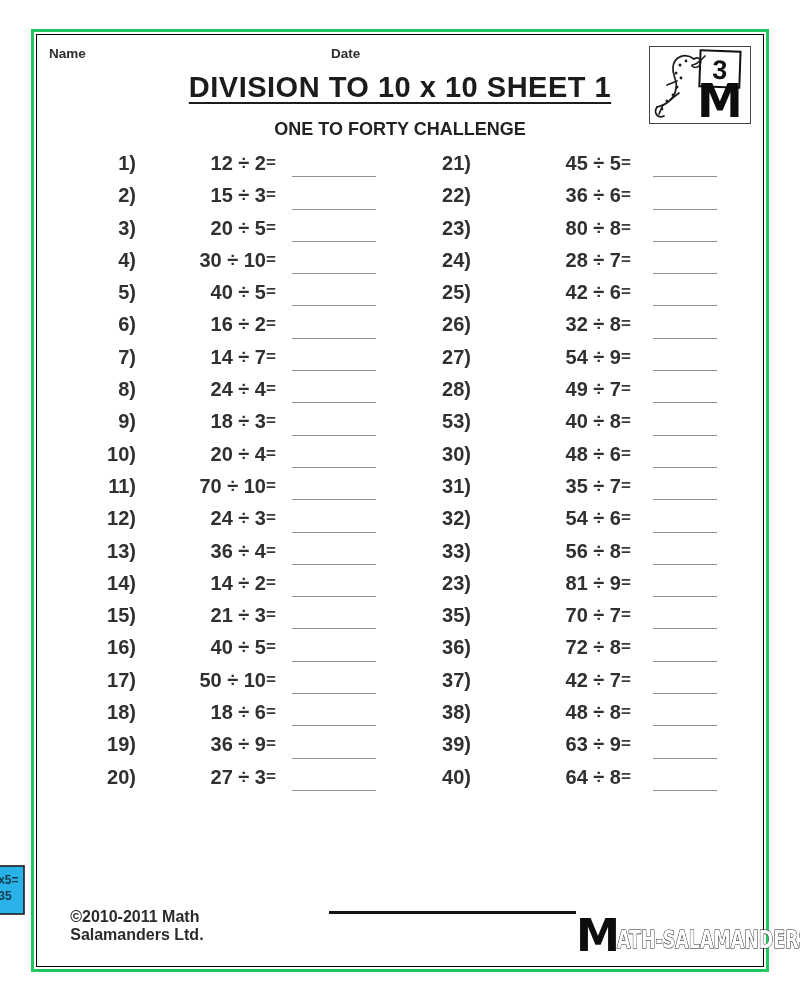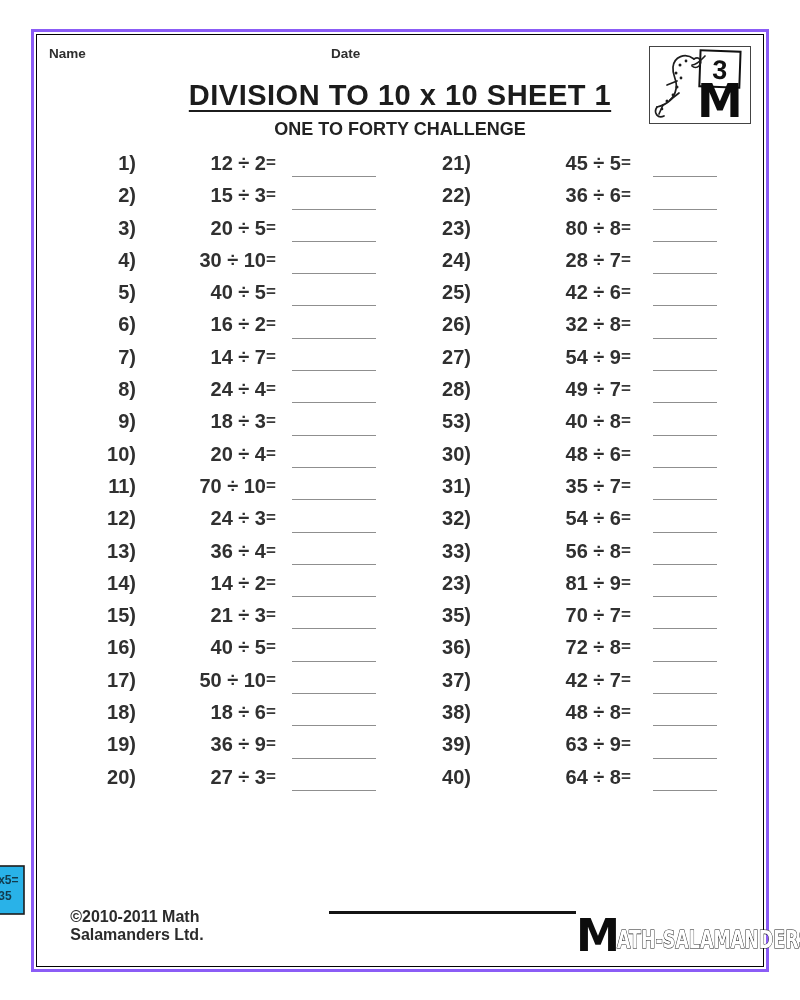--- a/index.html
+++ b/index.html
@@ -1,26 +1,26 @@
 <!DOCTYPE html>
 <html style="--ink: #333333; --line: #8f8f8f; --board_blue: #29b2e8; --sal_green: #9aa355; --sal_dark: #3f4724;"><head>
 <meta charset="utf-8">
 <style>
   html,body{margin:0;padding:0;background:#fff;}
   body{width:800px;height:1000px;position:relative;overflow:hidden;
        font-family:"Liberation Sans","DejaVu Sans",sans-serif;color:var(--ink,#333);}
   .frame{position:absolute;left:31px;top:29px;right:31px;bottom:28px;
-         border:3px solid #8b5cf6;padding:2px;box-sizing:border-box;}
+         border:3px solid #22c55e;padding:2px;box-sizing:border-box;}
   .frame-inner{width:100%;height:100%;border:1px solid #000;position:relative;
                box-sizing:border-box;background:#fff;}
   .name-label{position:absolute;left:12px;top:11px;font-size:13.5px;font-weight:600;color:#2e2e2e;}
   .date-label{position:absolute;left:294px;top:11px;font-size:13.5px;font-weight:600;color:#2e2e2e;}
   .logo-box{position:absolute;right:12px;top:11px;width:100px;height:76px;
             border:1px solid #444;background:#fff;}
-  .title{position:absolute;top:44px;left:0;width:100%;text-align:center;
+  .title{position:absolute;top:36px;left:0;width:100%;text-align:center;
          font-size:29px;font-weight:700;letter-spacing:.5px;color:#1c1c1c;
          text-decoration:underline;text-decoration-thickness:2px;text-underline-offset:5px;}
   .subtitle{position:absolute;top:84px;left:0;width:100%;text-align:center;
             font-size:18px;font-weight:700;color:#222;}
   .problems{position:absolute;top:112px;left:0;width:100%;}
   .col{position:absolute;top:0;}
   .col-left{left:54px;}
   .col-right{left:389px;}
   .row{display:flex;height:32.3px;align-items:stretch;}
   .row span{line-height:32.3px;}

